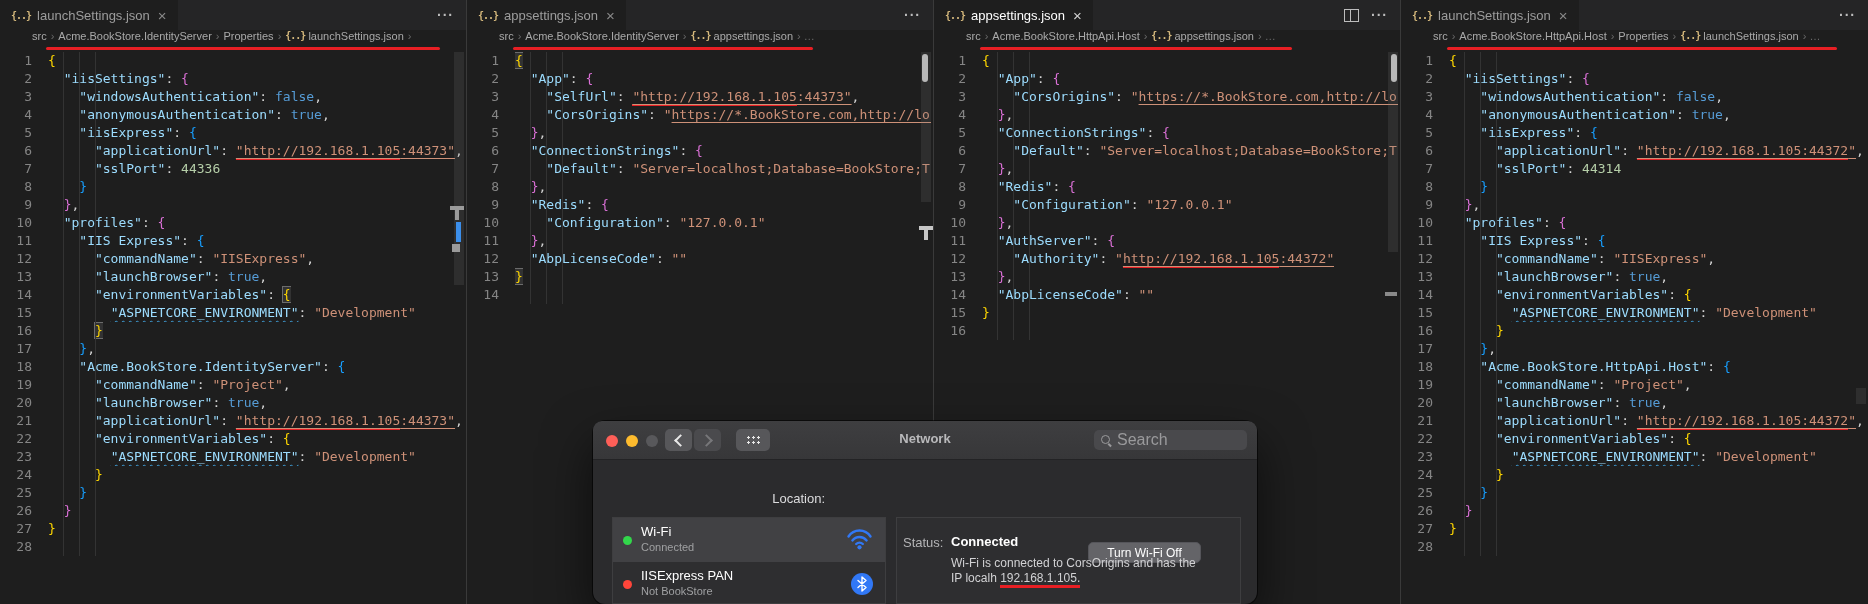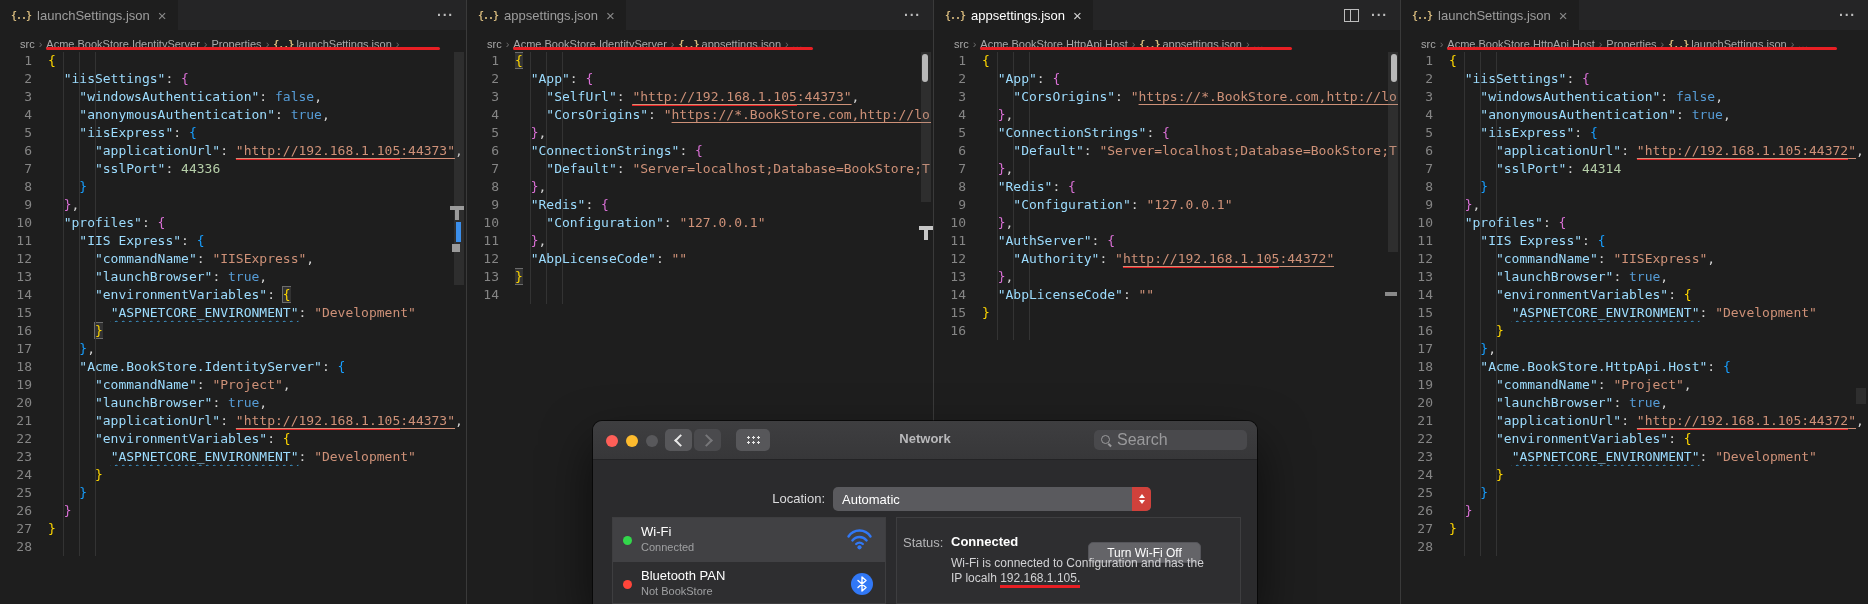--- a/index.html
+++ b/index.html
@@ -12,22 +12,22 @@
   .tab{display:flex;align-items:center;gap:6px;padding:0 11px;background:#1e1e1e;border-right:1px solid #252526;max-width:230px;cursor:pointer;}
   .tab-label{font-size:13px;color:#9d9d9d;white-space:nowrap;}
   .tab.focused .tab-label{color:#ffffff;}
   .json-ico{color:#d7ba7d;font-family:"DejaVu Sans Mono",monospace;font-size:10px;font-weight:bold;letter-spacing:-1px;}
   .tab-close{color:#8a8a8a;font-size:15px;line-height:1;margin-left:2px;}
   .tab.focused .tab-close{color:#d4d4d4;}
   .tab-actions{margin-left:auto;display:flex;align-items:center;gap:12px;padding-right:12px;color:#c5c5c5;}
   .more-ico{font-size:14px;letter-spacing:1px;font-weight:bold;color:#bdbdbd;cursor:pointer;}
   .split-ico{position:relative;width:13px;height:11px;border:1px solid #bdbdbd;display:inline-block;cursor:pointer;}
   .split-ico::after{content:"";position:absolute;left:5px;top:0;bottom:0;width:1px;background:#bdbdbd;}
-  .breadcrumbs{position:absolute;top:30px;left:0;right:0;height:20px;display:flex;align-items:flex-end;
-    padding-left:20px;font-size:11px;color:#a9a9a9;white-space:nowrap;overflow:hidden;}
+  .breadcrumbs{position:absolute;top:30px;left:0;right:0;height:20px;display:flex;align-items:flex-start;
+    padding-left:32px;font-size:11px;color:#a9a9a9;white-space:nowrap;overflow:hidden;}
   .bc-sep{color:#6a6a6a;margin:0 4px;font-size:11px;}
   .bc-ico{margin-right:3px;}
   .bc-anno{position:absolute;height:3px;background:var(--anno);border-radius:2px;top:47px;}
   .code{position:absolute;top:52px;left:0;right:2px;font-family:"DejaVu Sans Mono","Liberation Mono",monospace;
     font-size:13px;line-height:18px;}
   .code::before{content:"";position:absolute;inset:0;pointer-events:none;
     background-image:linear-gradient(to right,transparent 63px,#333 63px,#333 64px,transparent 64px),
                      linear-gradient(to right,transparent 79px,#333 79px,#333 80px,transparent 80px),
                      linear-gradient(to right,transparent 95px,#333 95px,#333 96px,transparent 96px);}
   .line{display:flex;height:18px;white-space:pre;}
@@ -293,75 +293,68 @@
           <div class="line"><span class="ln">24</span><span class="txt"><span class="tk-p">      </span><span class="tk-g">}</span></span></div>
           <div class="line"><span class="ln">25</span><span class="txt"><span class="tk-p">    </span><span class="tk-bl">}</span></span></div>
           <div class="line"><span class="ln">26</span><span class="txt"><span class="tk-p">  </span><span class="tk-m">}</span></span></div>
           <div class="line"><span class="ln">27</span><span class="txt"><span class="tk-g">}</span></span></div>
           <div class="line"><span class="ln">28</span><span class="txt"></span></div>
         </div>
         <div class="sb-slider" style="right: 2px; top: 388px; height: 16px;"></div>
       </section>
     </div>
 
-  <div id="dialog" style="left:593px;top:421px;width:664px;height:183px;">
+  <div id="dialog" style="left:593px;top:421px;width:664px;height:183px;border-radius:12px;">
     <div class="titlebar">
       <div class="lights">
         <span class="light" style="background:#fe5f58;"></span>
         <span class="light" style="background:#fdbb2e;"></span>
         <span class="light" style="background:#58585b;"></span>
       </div>
       <button class="navbtn" style="left:72px;"><span class="chev left"></span></button>
       <button class="navbtn disabled" style="left:101px;"><span class="chev right"></span></button>
       <button class="gridbtn">
           <span class="grid-dots"></span>
         </button>
       <div class="wtitle">Network</div>
       <div class="searchbox">
         <span class="mag"></span>
         <span class="ph">Search</span>
       </div>
     </div>
 
     <span class="loclabel">Location:</span>
-    <div class="locselect">
-      <span>Automatic</span>
-      <span class="stepper">
-        <span class="car-up"></span>
-        <span class="car-dn"></span>
-      </span>
-    </div>
 
     <div class="svclist">
       <div class="svcrow selected">
         <span class="svc-dot" style="background:var(--dot-green);"></span>
         <span class="svc-name">Wi-Fi</span>
         <span class="svc-status">Connected</span>
         <svg class="svc-icon" width="27" height="22" viewBox="0 0 27 22">
           <path d="M2.5 8.5 A13 13 0 0 1 24.5 8.5" fill="none" stroke="var(--icon-blue)" stroke-width="2.4" stroke-linecap="round"></path>
           <path d="M6.4 12.4 A9 9 0 0 1 20.6 12.4" fill="none" stroke="var(--icon-blue)" stroke-width="2.4" stroke-linecap="round"></path>
           <path d="M10.2 16 A4.8 4.8 0 0 1 16.8 16" fill="none" stroke="var(--icon-blue)" stroke-width="2.4" stroke-linecap="round"></path>
           <circle cx="13.5" cy="19.3" r="2.1" fill="var(--icon-blue)"></circle>
         </svg>
       </div>
       <div class="svcrow">
         <span class="svc-dot" style="background:var(--dot-red);"></span>
-        <span class="svc-name">Bluetooth PAN</span>
+        <span class="svc-name">IISExpress PAN</span>
         <span class="svc-status">Not BookStore</span>
         <span class="bt-circle">
           <svg width="12" height="16" viewBox="0 0 12 16">
             <path d="M2 4.5 L10 11.5 L6 15 L6 1 L10 4.5 L2 11.5" fill="none" stroke="#ffffff" stroke-width="1.4" stroke-linejoin="round" stroke-linecap="round"></path>
           </svg>
         </span>
       </div>
     </div>
 
     <div class="detail">
       <span class="slabel">Status:</span>
       <span class="sval">Connected</span>
       <button class="wifibtn">Turn Wi-Fi Off</button>
       <div class="desc">
-        <span>Wi-Fi is connected to Configuration and has the</span><br>
+        <span>Wi-Fi is connected to CorsOrigins and has the</span><br>
         <span>IP localh </span><span class="ip-red">192.168.1.105.</span>
       </div>
     </div>
   </div>
 </div>
 
 </body></html>

